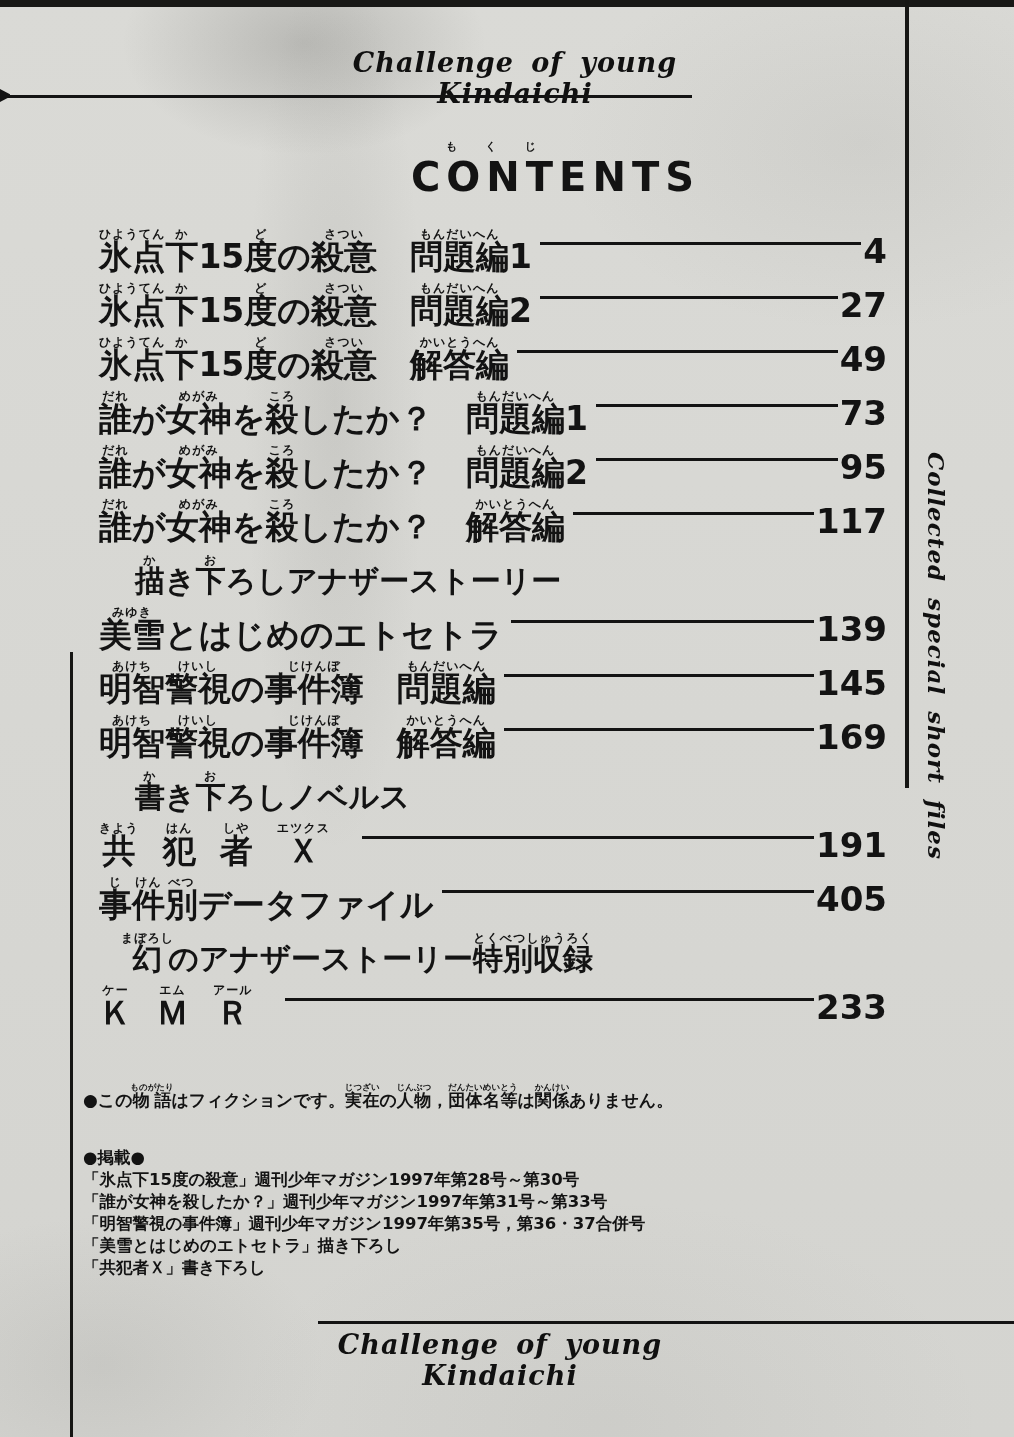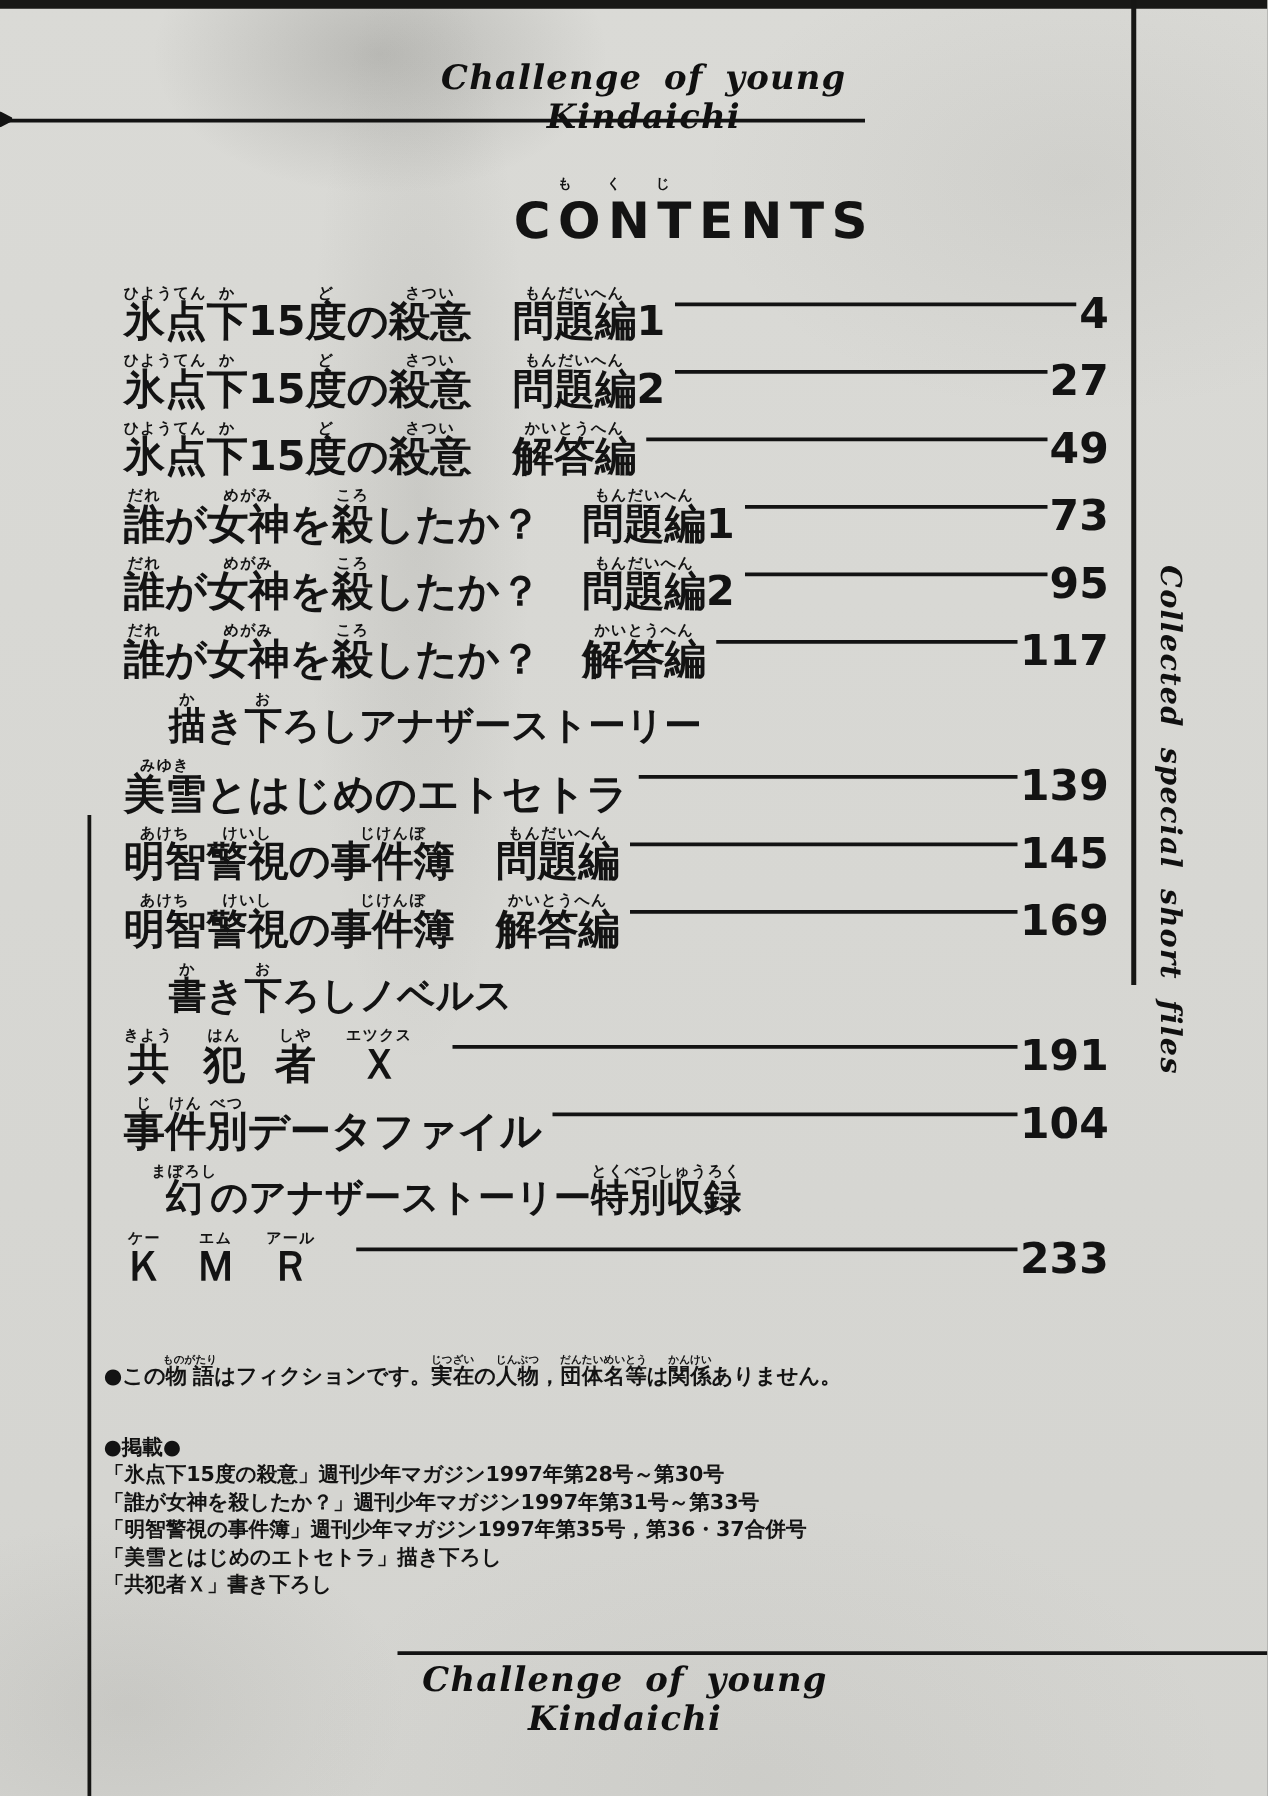--- a/index.html
+++ b/index.html
@@ -129,21 +129,21 @@
         <div class="toc-title"><ruby>書<rt>か</rt></ruby><span>き</span><ruby>下<rt>お</rt></ruby><span>ろしノベルス</span></div>
       </div>
       <div class="toc-row spaced">
         <div class="toc-title"><ruby>共<rt>きよう</rt></ruby><ruby>犯<rt>はん</rt></ruby><ruby>者<rt>しや</rt></ruby><ruby>Ｘ<rt>エツクス</rt></ruby></div>
         <div class="toc-leader"></div>
         <div class="toc-page">191</div>
       </div>
       <div class="toc-row">
         <div class="toc-title"><ruby>事<rt>じ</rt></ruby><ruby>件<rt>けん</rt></ruby><ruby>別<rt>べつ</rt></ruby><span>データファイル</span></div>
         <div class="toc-leader"></div>
-        <div class="toc-page">104</div>
+        <div class="toc-page">405</div>
       </div>
       <div class="toc-row section indent-sm">
         <div class="toc-title"><ruby>幻<rt>まぼろし</rt></ruby><span>のアナザーストーリー</span><ruby>特別収録<rt>とくべつしゅうろく</rt></ruby></div>
       </div>
       <div class="toc-row spaced">
         <div class="toc-title"><ruby>Ｋ<rt>ケー</rt></ruby><ruby>Ｍ<rt>エム</rt></ruby><ruby>Ｒ<rt>アール</rt></ruby></div>
         <div class="toc-leader"></div>
         <div class="toc-page">233</div>
       </div>
     </div>

